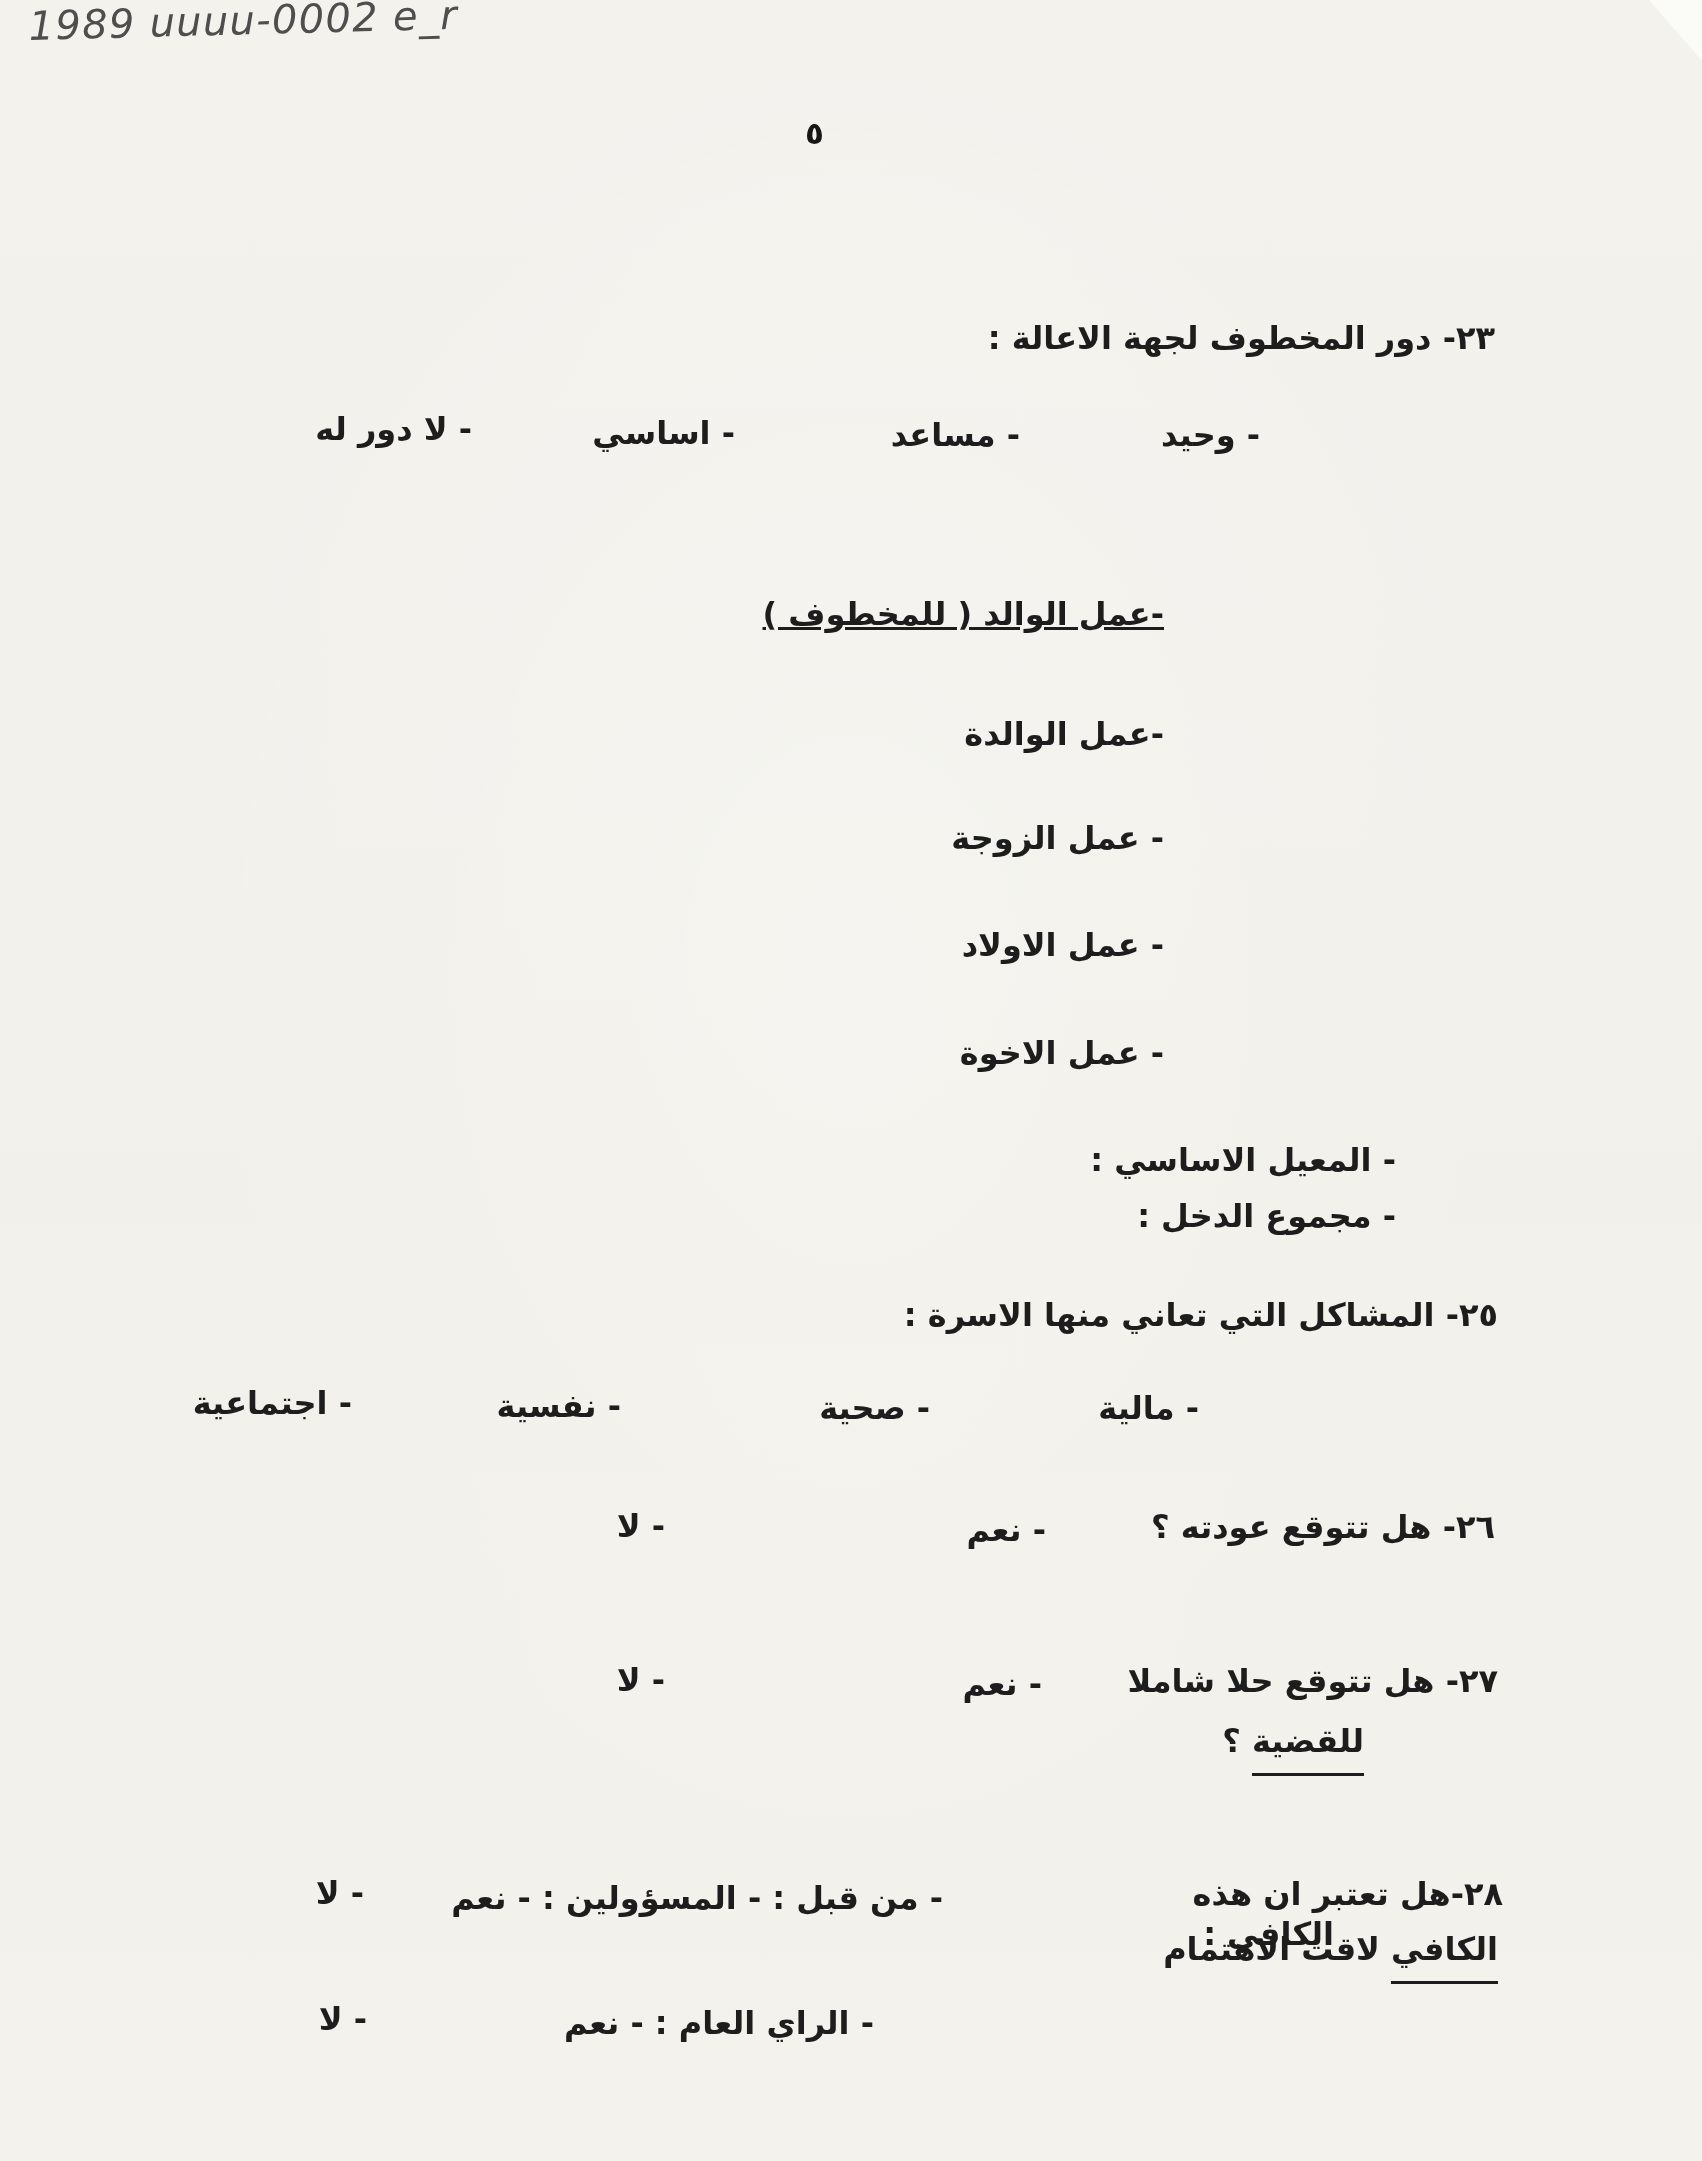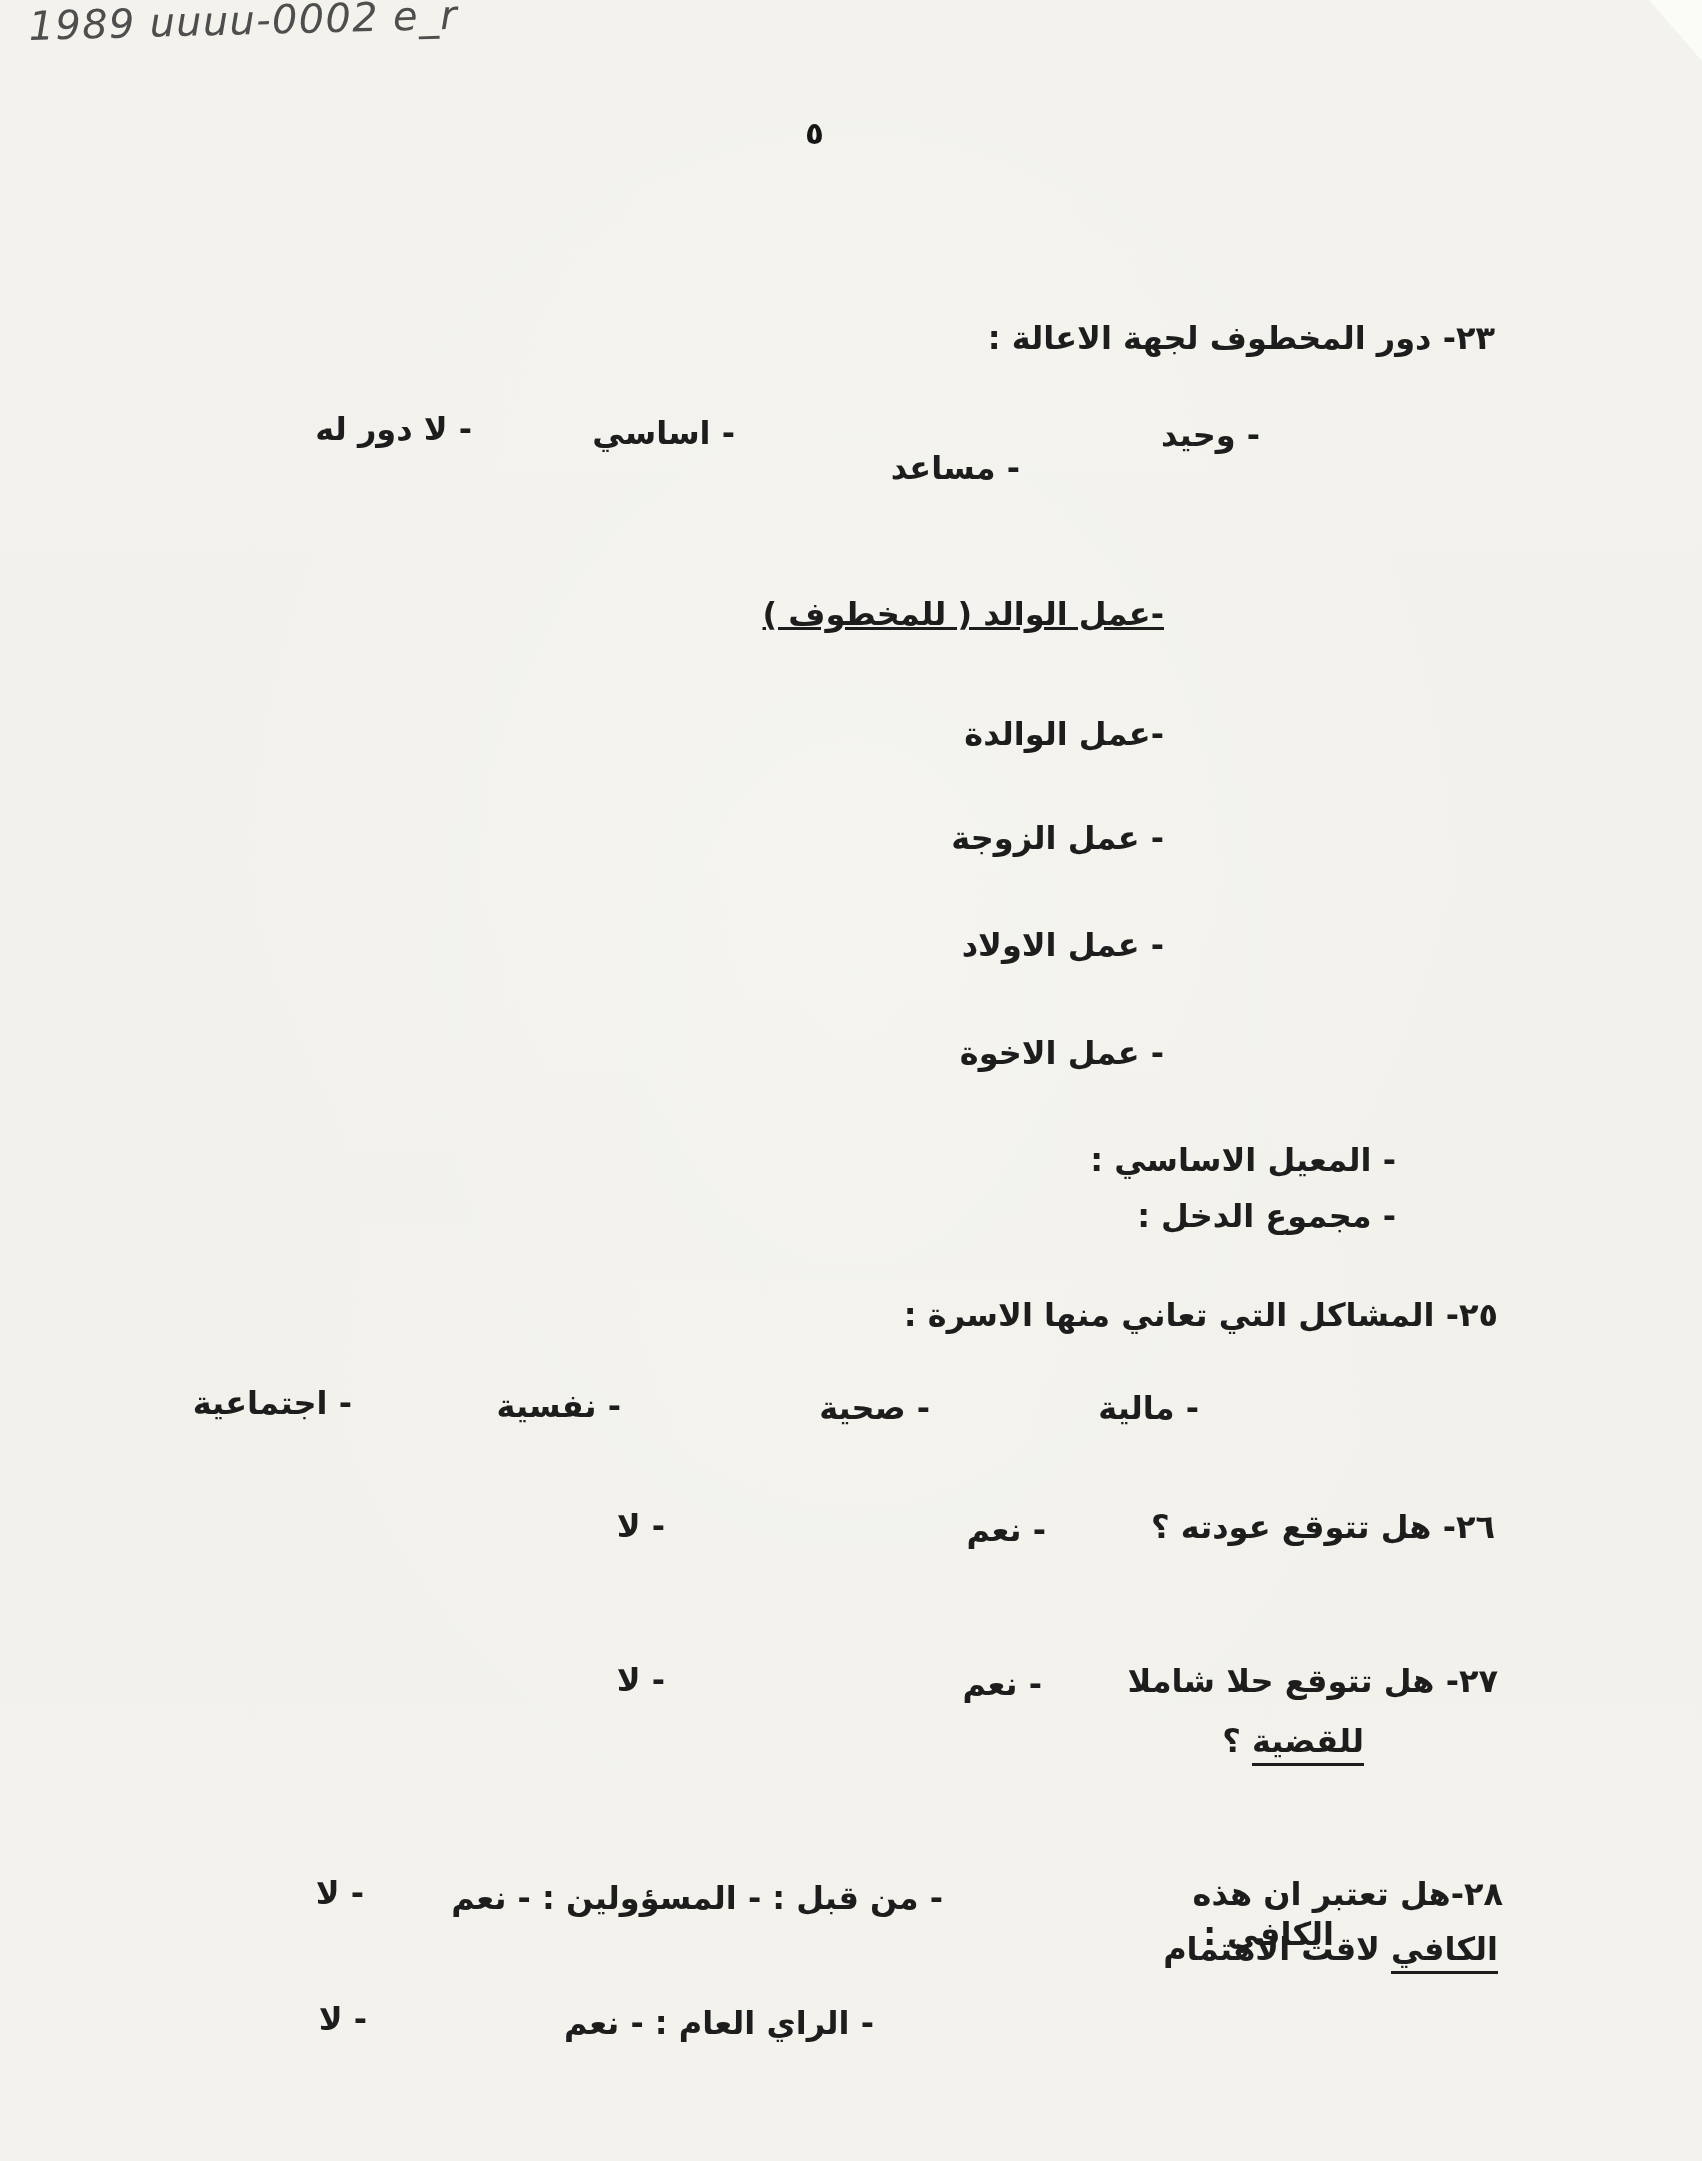--- a/index.html
+++ b/index.html
@@ -32,21 +32,21 @@
     direction: rtl;
     unicode-bidi: embed;
     font-weight: 700;
     font-size: 32px;
     color: #1d1d1d;
     font-family: "DejaVu Sans", sans-serif;
     line-height: 1.25;
   }
   .ul {
     border-bottom: 3.3px solid currentColor;
-    padding-bottom: 3px;
+    padding-bottom: 13px;
   }
   .pagenum {
     position: absolute;
     left: 805px;
     top: 115px;
     font-size: 31px;
     font-weight: 700;
     color: #161616;
     direction: rtl;
   }
@@ -71,21 +71,21 @@
 <div class="sheet">
 
   <div class="corner-wedge"></div>
 
   <div class="hw">1989 uuuu-0002 e_r</div>
 
   <div class="pagenum">٥</div>
 
   <div class="t" style="right:207px; top:318px;">٢٣- دور المخطوف لجهة الاعالة :</div>
   <div class="t" style="right:442px;  top:415px;">- وحيد</div>
-  <div class="t" style="right:682px; top:415px;margin-top:33px;">- مساعد</div>
+  <div class="t" style="right:682px; top:415px;">- مساعد</div>
   <div class="t" style="right:967px; top:413px;">- اساسي</div>
   <div class="t" style="right:1230px; top:409px;">- لا دور له</div>
 
   <div class="t" style="right:538px; top:594px;text-decoration:underline;">-عمل الوالد ( للمخطوف )</div>
   <div class="t" style="right:538px; top:714px;">-عمل الوالدة</div>
   <div class="t" style="right:538px; top:818px;">- عمل الزوجة</div>
   <div class="t" style="right:538px; top:925px;">- عمل الاولاد</div>
   <div class="t" style="right:538px; top:1033px;">- عمل الاخوة</div>
   <div class="t" style="right:306px; top:1140px;">- المعيل الاساسي :</div>
   <div class="t" style="right:306px; top:1196px;">- مجموع الدخل :</div>

